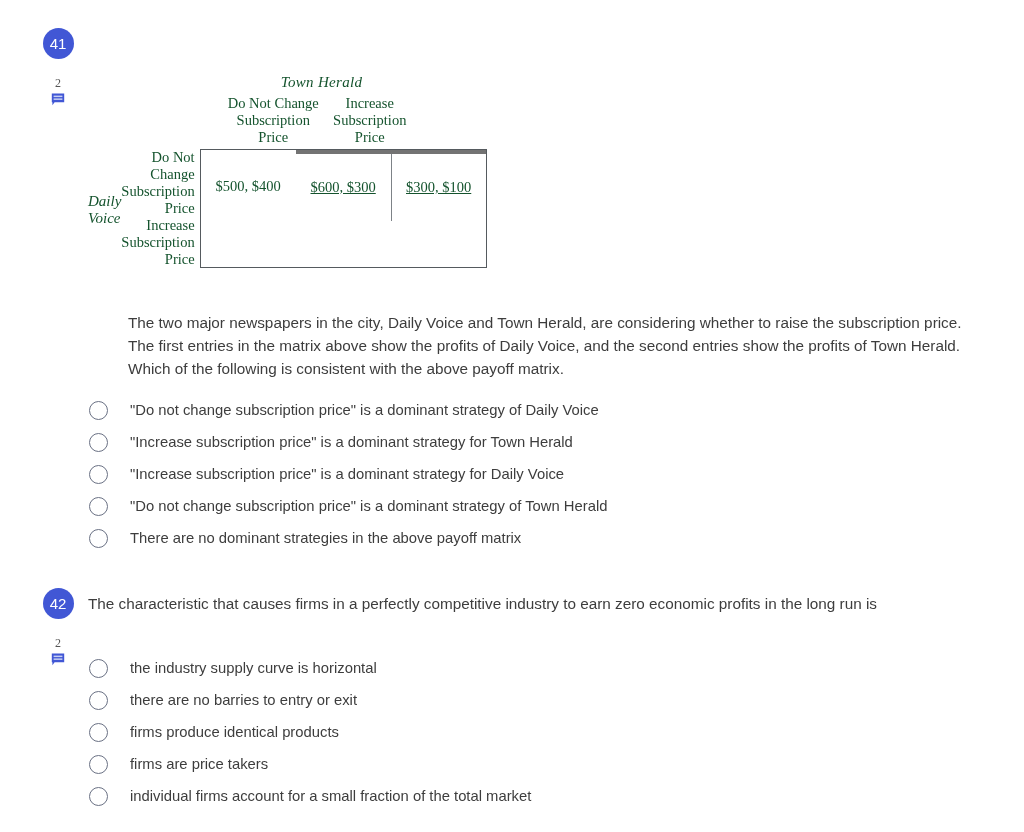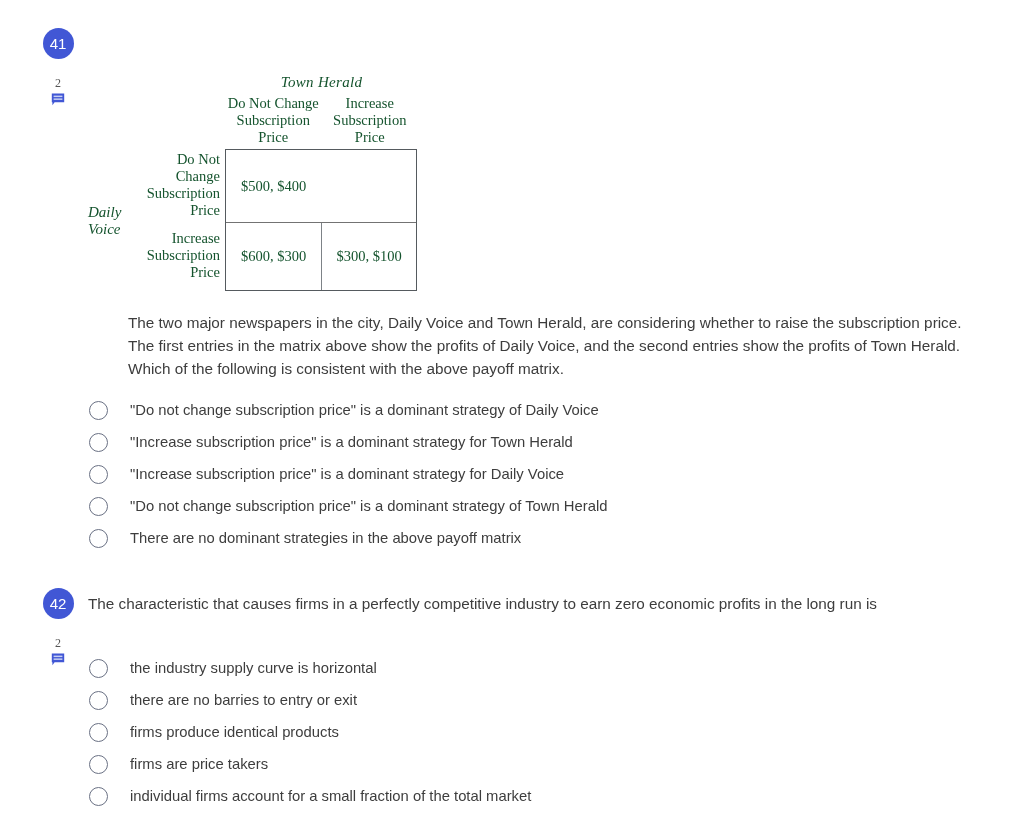--- a/index.html
+++ b/index.html
@@ -114,28 +114,27 @@
     text-align: right;
     font-size: 14.5px;
     line-height: 17px;
     padding-right: 5px;
     box-sizing: border-box;
   }
   .row-label.r1 { height: 72px; }
   .row-label.r2 { height: 67px; }
   .grid {
     display: flex;
-    flex-direction: column;
     border: 1px solid #555a5e;
     box-sizing: border-box;
   }
   .grid-row { display: flex; }
   .grid-row.top .cell { height: 72px; }
   .grid-row.bottom .cell { height: 67px; }
-  .grid-row.bottom { border-top: 1px solid #737373; }
+  .grid-row.bottom { border-top: 4px solid #737373; text-decoration: underline; }
   .cell {
     width: 95px;
     display: flex;
     align-items: center;
     justify-content: center;
     font-size: 14.5px;
     box-sizing: border-box;
   }
   .cell.right { border-left: 1px solid #7d8287; }
 

